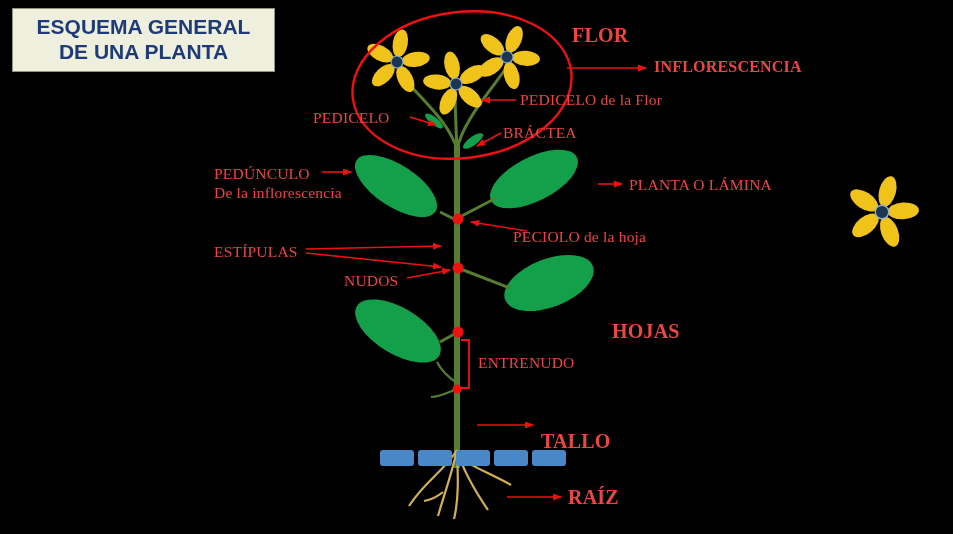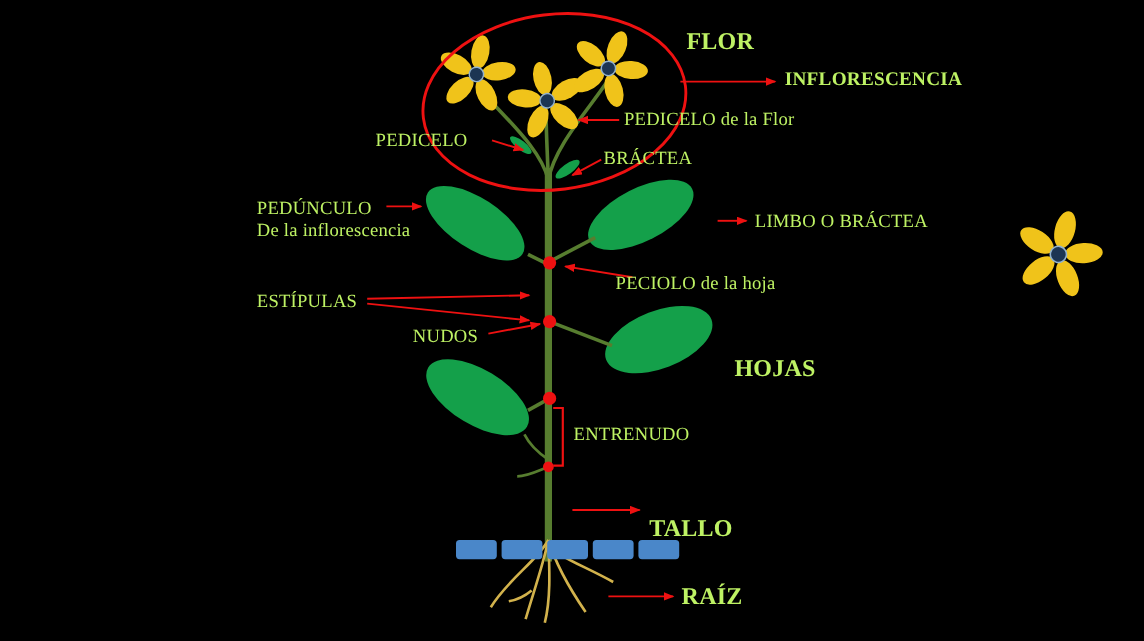--- a/index.html
+++ b/index.html
@@ -2,21 +2,21 @@
 <html><head>
 <meta charset="utf-8">
 <style>
   * { margin:0; padding:0; box-sizing:border-box; }
   html,body { background:#000; }
   #stage {
     position:relative; width:953px; height:534px; background:#000000;
     overflow:hidden; font-family:"Liberation Serif","DejaVu Serif",serif;
   }
   .lbl {
-    position:absolute; color:#bef264; font-size:15.5px; white-space:nowrap;
+    position:absolute; color:#ef4444; font-size:15.5px; white-space:nowrap;
     letter-spacing:.2px;
   }
   .lbl.big { font-weight:bold; font-size:20px; }
   #title-box {
     position:absolute; left:12px; top:8px; width:263px;
     background:#eef0dd; border:1px solid #93937f;
     padding:5px 2px 7px; text-align:center;
     font-family:"Liberation Sans","DejaVu Sans",sans-serif;
     font-weight:bold; font-size:21px; color:#1e3a78; line-height:1.2;
   }
@@ -116,30 +116,34 @@
       <line x1="306" y1="249" x2="441" y2="246" marker-end="url(#arr)"></line>
       <line x1="306" y1="253" x2="441" y2="267" marker-end="url(#arr)"></line>
       <line x1="407" y1="278" x2="450" y2="270" marker-end="url(#arr)"></line>
       <line x1="477" y1="425" x2="533" y2="425" marker-end="url(#arr)"></line>
       <line x1="507" y1="497" x2="561" y2="497" marker-end="url(#arr)"></line>
     </g>
 
     <path d="M461,340 L469,340 L469,388 L461,388" fill="none" stroke="#ee1111" stroke-width="1.8"></path>
   </svg>
 
+  <div id="title-box">
+    <div>ESQUEMA GENERAL</div>
+    <div>DE UNA PLANTA</div>
+  </div>
 
   <div class="lbl big" style="left:572px; top:24px;">FLOR</div>
   <div class="lbl" style="left:654px; top:58px; font-size:16px;font-weight:bold;">INFLORESCENCIA</div>
   <div class="lbl" style="left:520px; top:91px;">PEDICELO de la Flor</div>
   <div class="lbl" style="left:313px; top:109px;">PEDICELO</div>
   <div class="lbl" style="left:503px; top:124px;">BRÁCTEA</div>
   <div class="lbl" style="left:214px; top:165px;">PEDÚNCULO</div>
   <div class="lbl" style="left:214px; top:184px;">De la inflorescencia</div>
-  <div class="lbl" style="left:629px; top:176px;">LIMBO O BRÁCTEA</div>
+  <div class="lbl" style="left:629px; top:176px;">PLANTA O LÁMINA</div>
   <div class="lbl" style="left:513px; top:228px;">PECIOLO de la hoja</div>
   <div class="lbl" style="left:214px; top:243px;">ESTÍPULAS</div>
   <div class="lbl" style="left:344px; top:272px;">NUDOS</div>
-  <div class="lbl big" style="left:612px; top:296px;">HOJAS</div>
+  <div class="lbl big" style="left:612px; top:320px;">HOJAS</div>
   <div class="lbl" style="left:478px; top:354px;">ENTRENUDO</div>
   <div class="lbl big" style="left:541px; top:430px;font-family:Liberation Serif, serif;">TALLO</div>
   <div class="lbl big" style="left:568px; top:486px;">RAÍZ</div>
 
 </div>
 
 </body></html>

